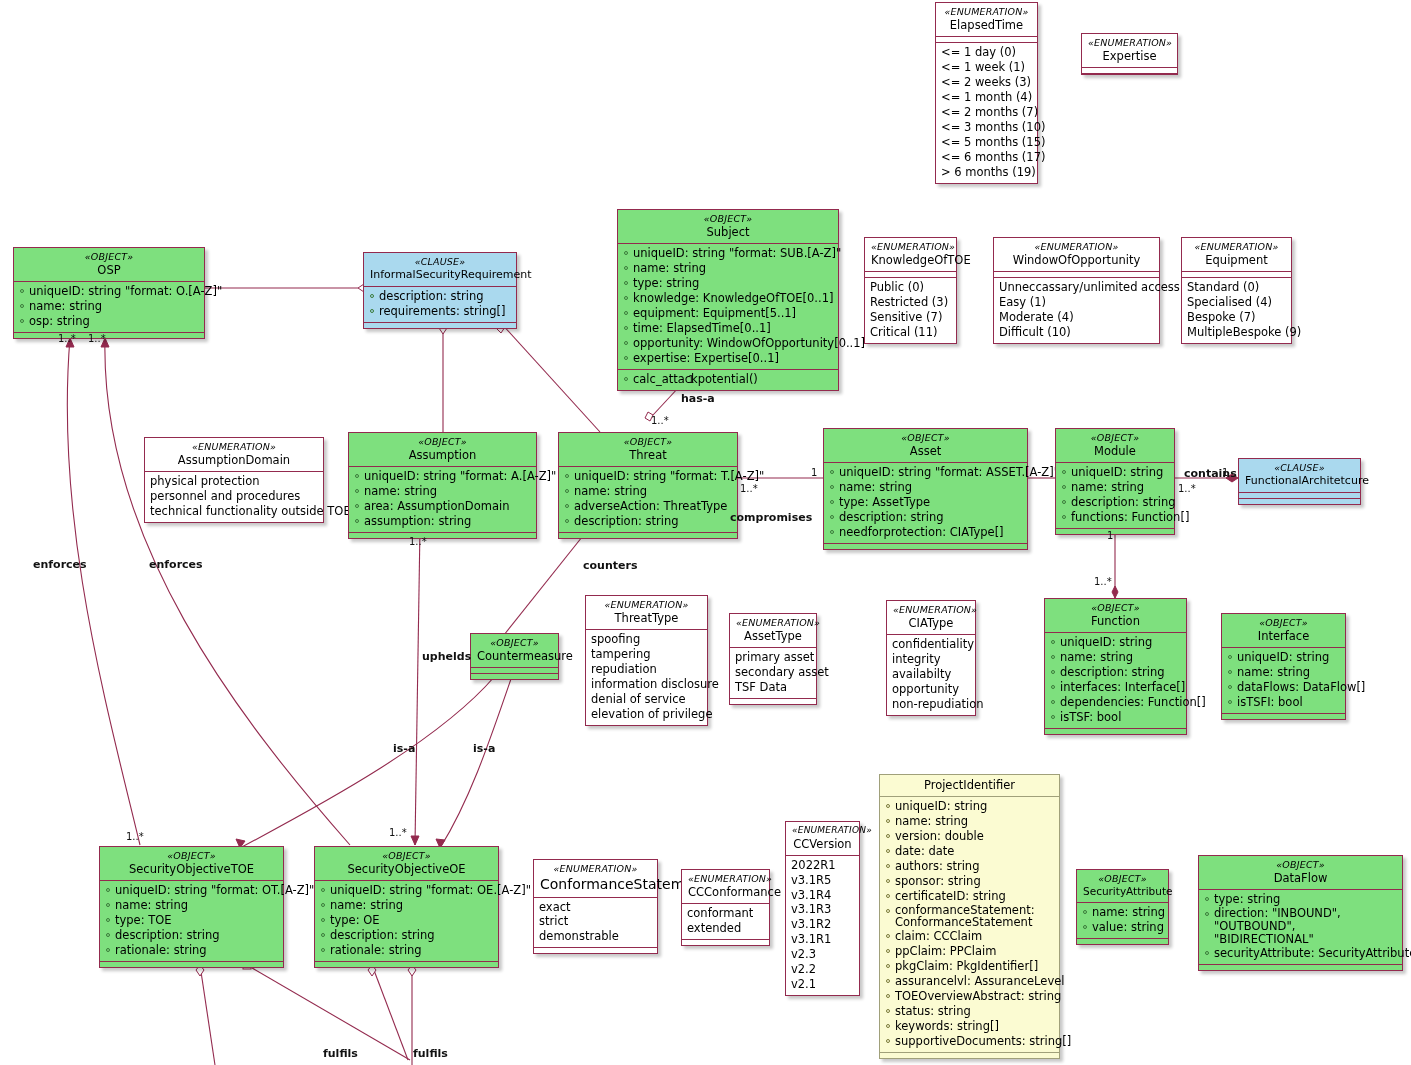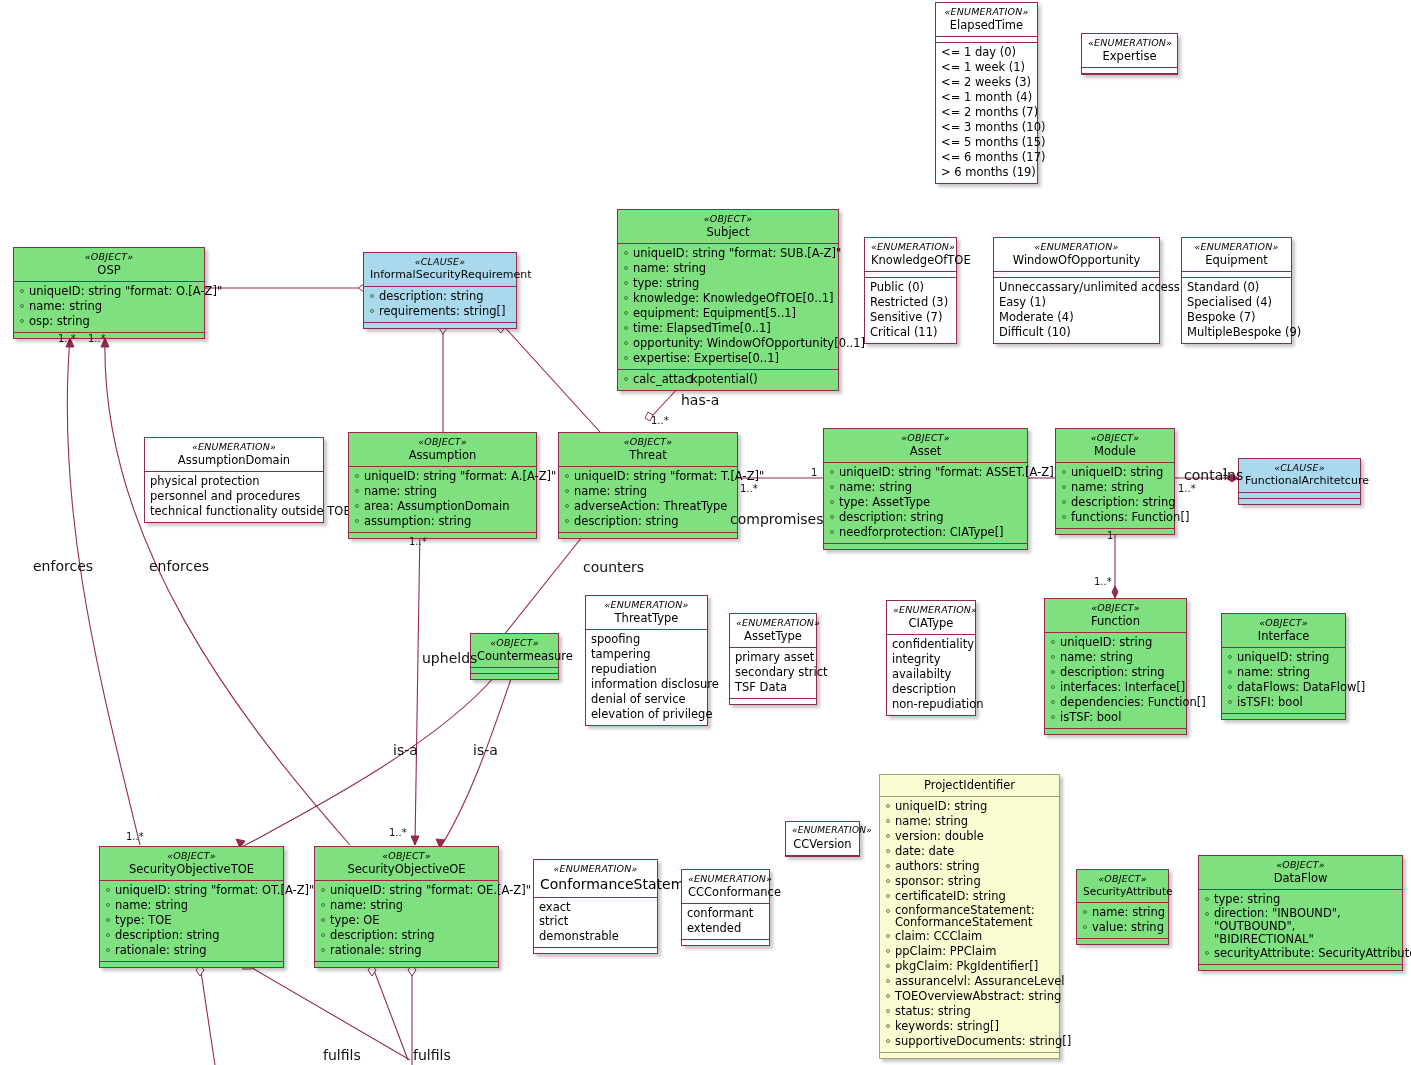--- a/index.html
+++ b/index.html
@@ -77,24 +77,25 @@
     border: 1px solid #3a7a3a;
     border-radius: 50%;
     box-sizing: border-box;
   }
   .box.proj .attr.vis::before { border-color: #7a7a3a; }
   .attr.wrap { white-space: normal; line-height: 1.12; }
   .lit { white-space: nowrap; }
 
   .edge-label {
     position: absolute;
-    font-size: 14px;
+    font-size: 11px;
     color: #111111;
     background: transparent;
     white-space: nowrap;
+    font-weight: bold;
   }
   .mult {
     position: absolute;
     font-size: 10px;
     color: #111111;
     white-space: nowrap;
   }
 </style>
 </head>
 <body>
@@ -392,38 +393,38 @@
   </div>
 
   <div class="box enumr" style="left:729px; top:613px; width:88px;">
     <div class="hdr">
       <span class="stereo">«ENUMERATION»</span>
       <span class="cname">AssetType</span>
     </div>
     <div class="sep"></div>
     <div class="sect">
       <div class="lit">primary asset</div>
-      <div class="lit">secondary strict</div>
+      <div class="lit">secondary asset</div>
       <div class="lit">TSF Data</div>
     </div>
     <div class="sep"></div>
     <div class="sect empty"></div>
   </div>
 
   <div class="box enumr" style="left:886px; top:600px; width:90px;">
     <div class="hdr">
       <span class="stereo">«ENUMERATION»</span>
       <span class="cname">CIAType</span>
     </div>
     <div class="sep"></div>
     <div class="sect">
       <div class="lit">confidentiality</div>
       <div class="lit">integrity</div>
       <div class="lit">availabilty</div>
-      <div class="lit">description</div>
+      <div class="lit">opportunity</div>
       <div class="lit">non-repudiation</div>
     </div>
   </div>
 
   <div class="box obj" style="left:1044px; top:598px; width:143px;">
     <div class="hdr">
       <span class="stereo">«OBJECT»</span>
       <span class="cname">Function</span>
     </div>
     <div class="sep"></div>
@@ -555,20 +556,31 @@
     <div class="sep"></div>
     <div class="sect empty"></div>
   </div>
 
   <div class="box enumr" style="left:785px; top:821px; width:75px;">
     <div class="hdr">
       <span class="stereo" style="font-size:9px;">«ENUMERATION»</span>
       <span class="cname">CCVersion</span>
     </div>
     <div class="sep"></div>
+    <div class="sect">
+      <div class="lit">2022R1</div>
+      <div class="lit">v3.1R5</div>
+      <div class="lit">v3.1R4</div>
+      <div class="lit">v3.1R3</div>
+      <div class="lit">v3.1R2</div>
+      <div class="lit">v3.1R1</div>
+      <div class="lit">v2.3</div>
+      <div class="lit">v2.2</div>
+      <div class="lit">v2.1</div>
+    </div>
   </div>
 
   <div class="box obj" style="left:1076px; top:869px; width:93px;">
     <div class="hdr">
       <span class="stereo">«OBJECT»</span>
       <span class="cname" style="font-size:10.5px;">SecurityAttribute</span>
     </div>
     <div class="sep"></div>
     <div class="sect">
       <div class="attr vis">name: string</div>

